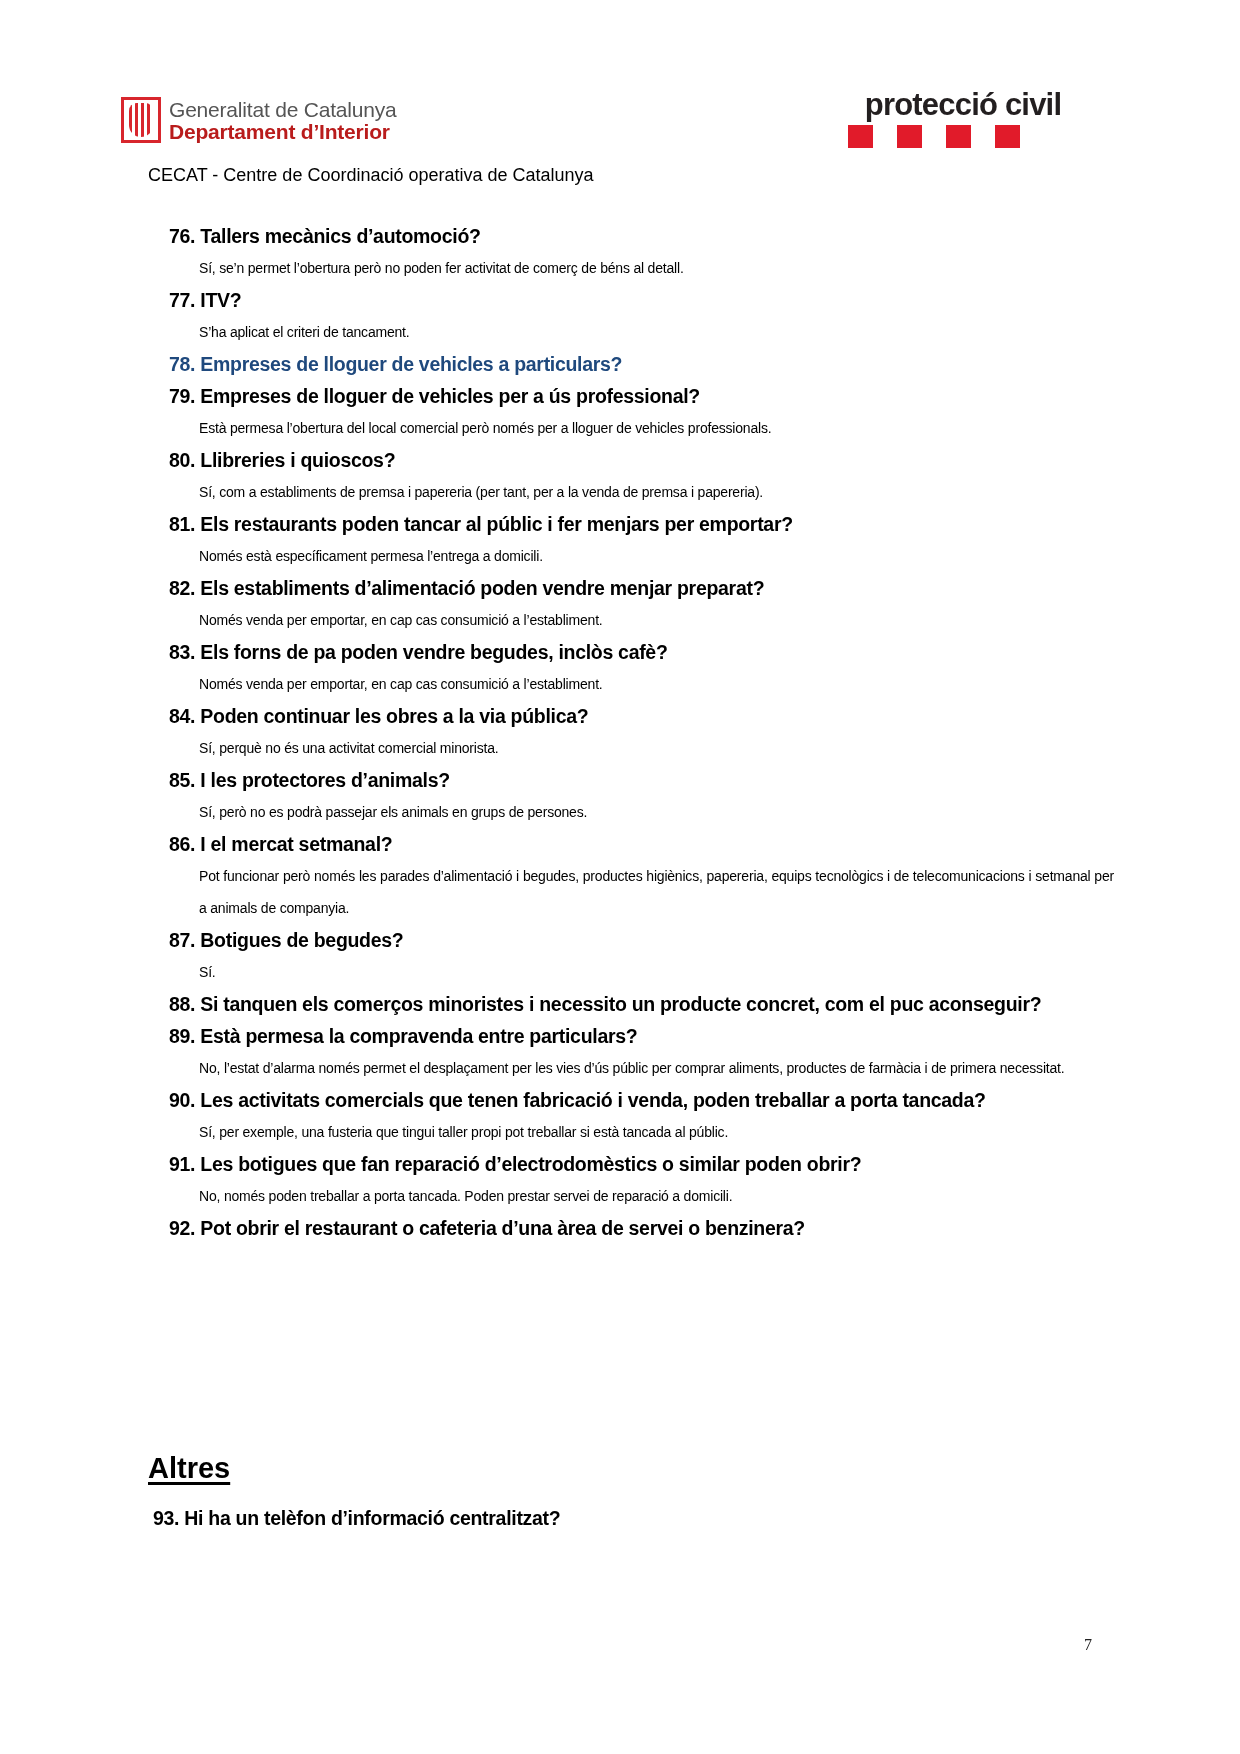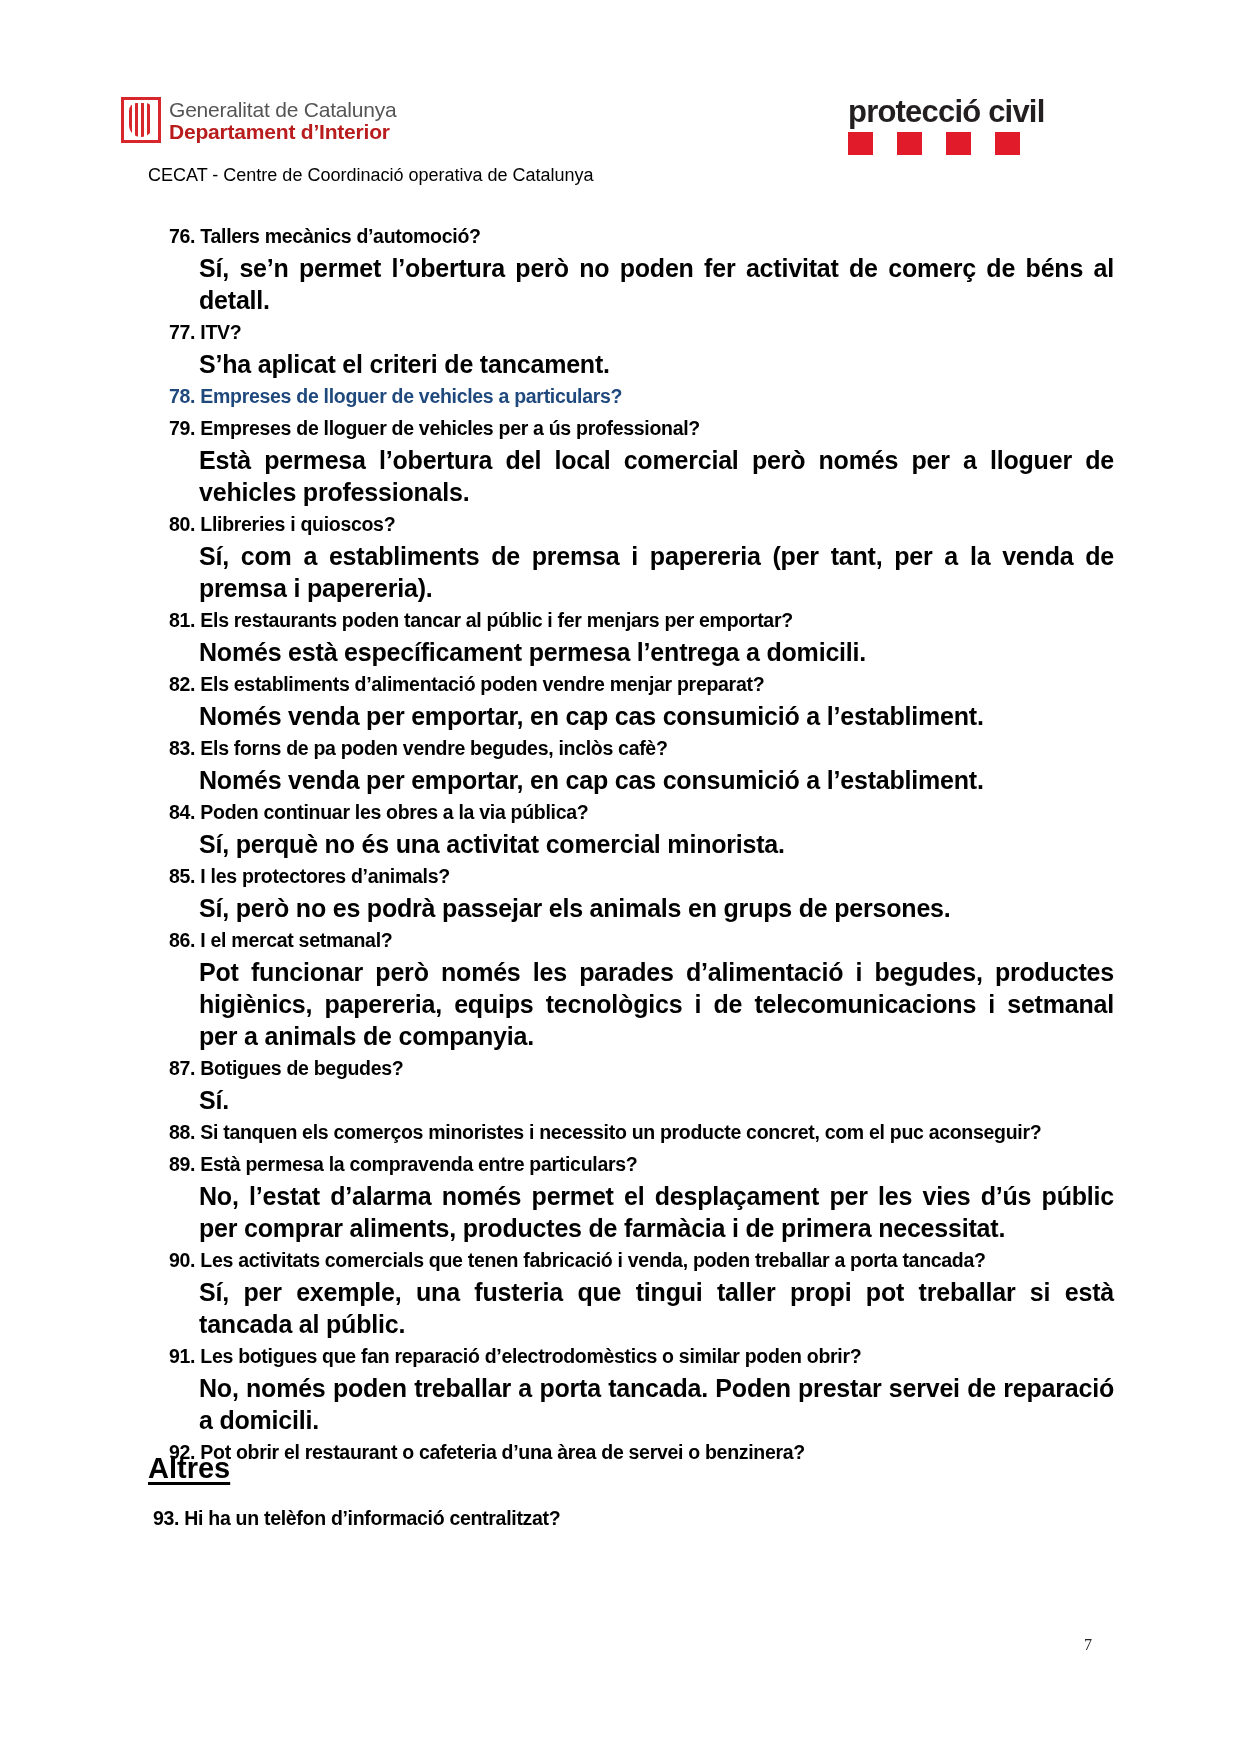--- a/index.html
+++ b/index.html
@@ -7,31 +7,31 @@
   .page { position: absolute; left: 0; top: 0; width: 1240px; height: 1754px; }
 
   .gen-logo { position: absolute; left: 98px; top: 97px; display: flex; align-items: flex-end; padding-left: 23px; }
   .shield { width: 40px; height: 46px; position: relative; border: 3px solid #d8262d; box-sizing: border-box; background: #fff; margin-right: 8px; }
   .shield .stripes { position: absolute; left: 5px; right: 5px; top: 3px; bottom: 3px; border-radius: 9px 9px 14px 14px;
      background: repeating-linear-gradient(90deg, #d8262d 0 3px, #ffffff 3px 6px); }
   .gen-text { font-family: "Liberation Sans", sans-serif; line-height: 22px; }
   .gen-line1 { font-size: 21px; color: #555555; letter-spacing: -0.2px; }
   .gen-line2 { font-size: 21px; color: #b91c1c; font-weight: bold; letter-spacing: -0.2px; }
 
-  .pc-logo { position: absolute; left: 848px; top: 95px; width: 230px; }
+  .pc-logo { position: absolute; left: 848px; top: 88px; width: 230px; text-align: center; }
   .pc-title { font-family: "Liberation Sans", sans-serif; font-weight: bold; font-size: 31px; color: #231f20; letter-spacing: -0.8px; line-height: 34px; }
   .pc-squares { display: flex; gap: 24px; margin-top: 3px; }
   .pc-square { width: 25px; height: 23px; background: #e11b2a; }
 
   .cecat { position: absolute; left: 148px; top: 165px; font-family: "Liberation Sans", sans-serif; font-weight: normal; font-size: 18px; color: #000; }
 
   .content { position: absolute; left: 169px; top: 220px; width: 945px; font-family: "DejaVu Sans", sans-serif; }
   .qa { margin: 0; }
   .q { font-family: "Liberation Sans", sans-serif; font-weight: bold; font-size: 19.5px; height: 32px; line-height: 32px; letter-spacing: -0.3px; white-space: nowrap; }
-  .a { font-family: "Liberation Sans", sans-serif; font-size: 25px; line-height: 32px; padding-left: 30px; text-align: justify; letter-spacing: -0.2px; font-weight: bold; }
+  .a { font-family: "Liberation Sans", sans-serif; font-size: 14px; line-height: 32px; padding-left: 30px; text-align: justify; letter-spacing: -0.2px; }
   .qa.highlight .q, .qa.highlight .a { color: #1f497d; }
 
   .section-title { position: absolute; left: 148px; top: 1452px; font-family: "Liberation Sans", sans-serif; font-weight: bold; font-size: 29px; text-decoration: underline; text-decoration-thickness: 3px; text-underline-offset: 4px; color: #000; }
   .q93 { position: absolute; left: 153px; top: 1502px; }
 
   .page-number { position: absolute; left: 1084px; top: 1636px; font-family: "Liberation Serif", serif; font-size: 16px; color: #222; }
 </style>
 </head>
 <body>
 

